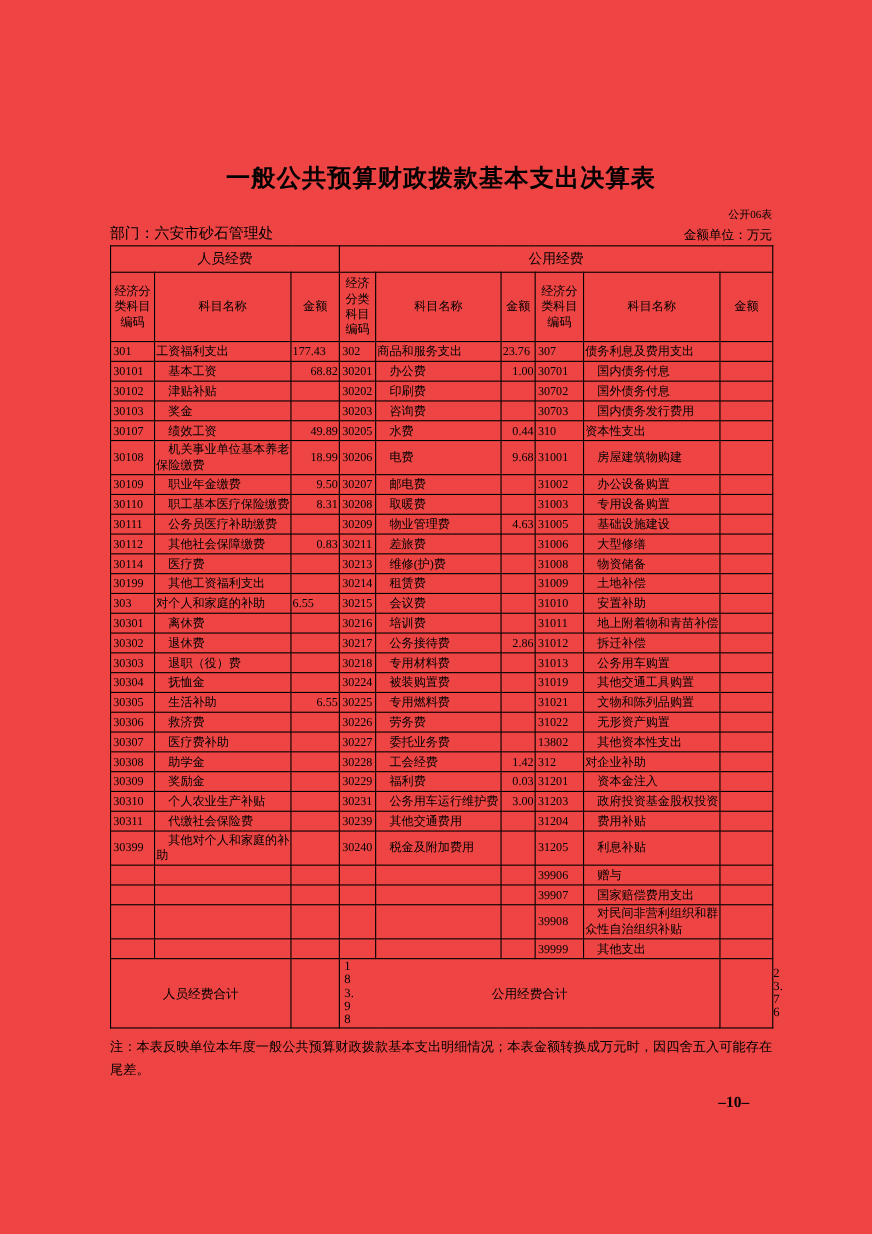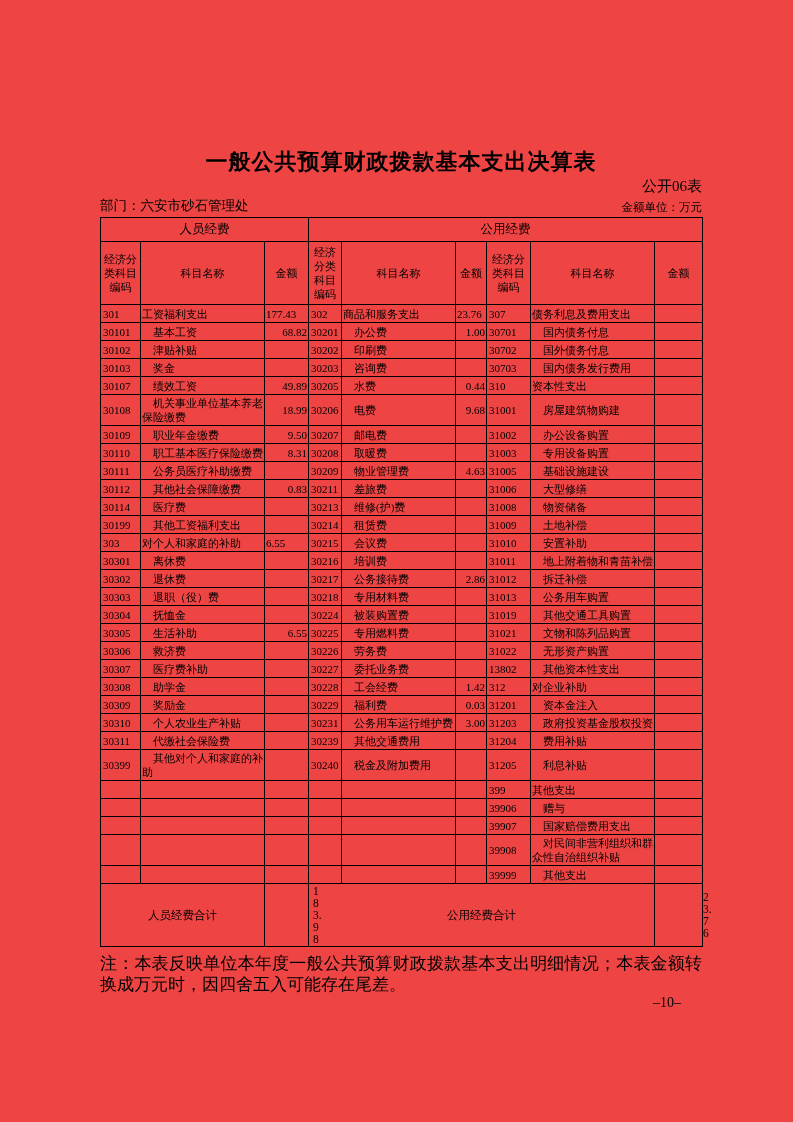--- a/index.html
+++ b/index.html
@@ -6,21 +6,21 @@
   .page {
     width:793px; height:1122px; position:relative; background:#ef4444;
     font-family:"Liberation Serif","DejaVu Serif",serif; color:#000;
     margin:0 auto; overflow:hidden;
   }
   .content { position:absolute; left:100px; top:0; width:602px; }
   .title {
     margin:147px 0 0 0; text-align:center; font-size:22px; font-weight:bold;
     letter-spacing:1px;
   }
-  .form-label { text-align:right; font-size:15px; }
+  .form-label { text-align:right; font-size:10px; margin-top:11px; }
   .meta-row {
     display:flex; justify-content:space-between; align-items:flex-end;
     margin-top:1px;
   }
   .dept { font-size:13.5px; }
   .unit { font-size:11.5px; }
   table.main {
     border-collapse:collapse; table-layout:fixed; width:602px; margin-top:2px;font-family:Liberation Serif, serif;
   }
   table.main th, table.main td {
@@ -35,24 +35,24 @@
   tbody td { font-size:11px; line-height:14px; padding:1px 1px; height:15px; }
   td.code { text-align:left; padding-left:2px; }
   td.name { text-align:left; padding:1px 1px; }
   td.name.sub { text-indent:1em; }
   td.amt { text-align:right; padding-right:1px; }
   td.amt.lvl1 { text-align:left; padding-left:1px;margin-left:36px; }
   tfoot td { height:19px; font-size:11.5px;margin-top:32px; }
   tfoot td.total-label { text-align:center; }
   tfoot td.total-amt { text-align:left; padding-right:2px;padding-left:48px; }
   .note {
-    margin:6px 0 16px 0; font-size:17px; line-height:21px; text-align:justify;
+    margin:6px 0 16px 0; font-size:12px; line-height:21px; text-align:justify;
   }
   .page-number {
-    position:absolute; top:995px; right:112px; font-size:14px;
+    position:absolute; top:995px; right:112px; font-size:14px;font-weight:bold;
   }
 </style>
 </head>
 <body>
 
 <div class="page">
   <div class="content">
 
     <h1 class="title">一般公共预算财政拨款基本支出决算表</h1>
 
@@ -368,31 +368,20 @@
             <td class="name sub">利息补贴</td>
             <td class="amt"></td>
           </tr>
           <tr>
             <td class="code"></td>
             <td class="name"></td>
             <td class="amt"></td>
             <td class="code"></td>
             <td class="name"></td>
             <td class="amt"></td>
-            <td class="code">399</td>
-            <td class="name">其他支出</td>
-            <td class="amt lvl1"></td>
-          </tr>
-          <tr>
-            <td class="code"></td>
-            <td class="name"></td>
-            <td class="amt"></td>
-            <td class="code"></td>
-            <td class="name"></td>
-            <td class="amt"></td>
             <td class="code">39906</td>
             <td class="name sub">赠与</td>
             <td class="amt"></td>
           </tr>
           <tr>
             <td class="code"></td>
             <td class="name"></td>
             <td class="amt"></td>
             <td class="code"></td>
             <td class="name"></td>

